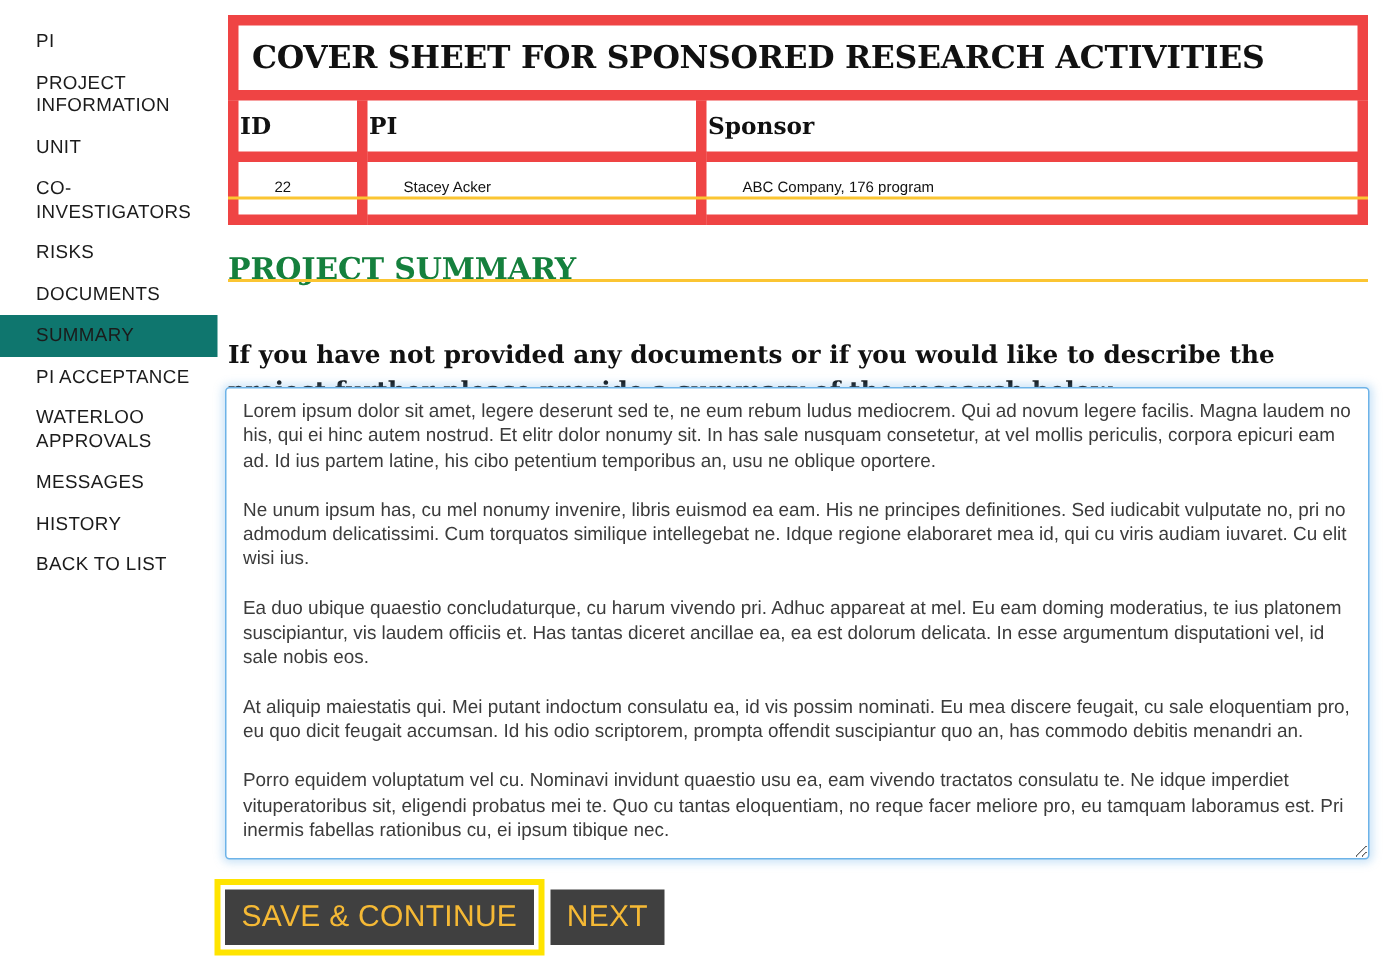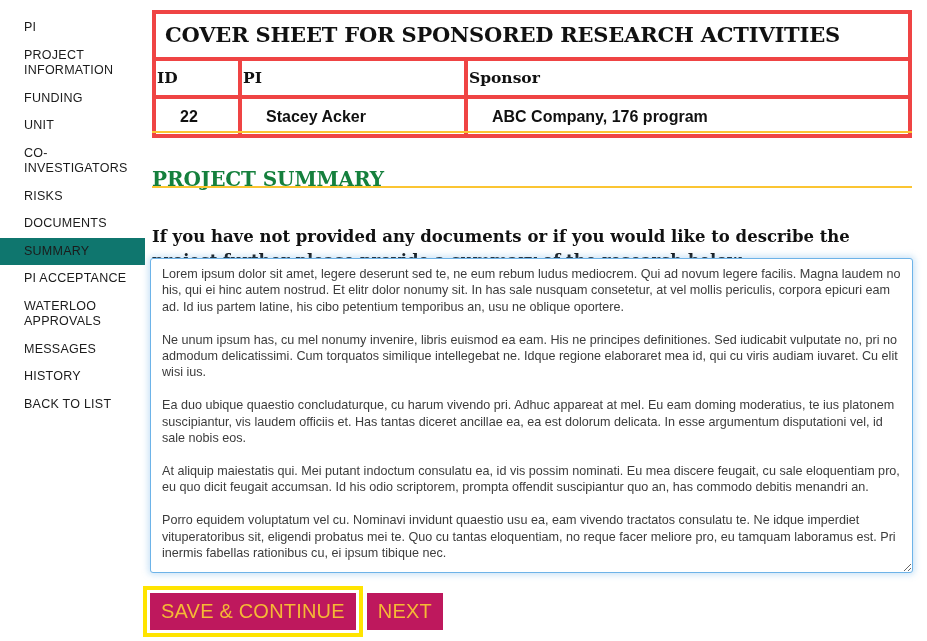--- a/index.html
+++ b/index.html
@@ -49,21 +49,21 @@
 
   
   .cover-table {
     position: absolute;
     left: 0; top: 10px;
     width: 760px;
     border-collapse: collapse;
     table-layout: fixed;
   }
   .cover-table td, .cover-table th {
-    border: 4px solid #ef4444;
+    border: 7px solid #ef4444;
     padding: 6px 9px;
     text-align: left;
     vertical-align: middle;
     color: #111;
   }
   .cover-title-cell {
     font-family: "DejaVu Serif", "Liberation Serif", serif;
     font-weight: bold;
     font-size: 21px;
     line-height: 26px;
@@ -72,22 +72,22 @@
   }
   .cover-head-cell {
     font-family: "DejaVu Serif", "Liberation Serif", serif;
     font-weight: bold;
     font-size: 15.5px;
     line-height: 20px;
     padding: 7px 1px !important;
   }
   .cover-body-cell {
     font-family: "Liberation Sans", sans-serif;
-    font-weight: bold;
-    font-size: 16px;
+    font-weight: normal;
+    font-size: 10px;
     line-height: 19px;
     padding: 8px 24px !important;
   }
   .col-id { width: 86px; }
   .col-pi { width: 226px; }
   .col-sponsor { width: auto; }
 
   
   .rule-yellow {
     position: absolute;
@@ -146,21 +146,21 @@
   }
 
   
   #button-row {
     position: absolute;
     left: -9px; top: 586px;
     display: flex;
     align-items: center;
   }
   .btn {
-    background: #be185d;
+    background: #404040;
     color: #f5b935;
     border: none;
     font-family: "Liberation Sans", sans-serif;
     font-size: 20px;
     line-height: 20px;
     letter-spacing: 0.2px;
     padding: 8px 11px 9px 11px;
     cursor: pointer;
     white-space: nowrap;
   }
@@ -174,21 +174,20 @@
   #next-button { margin-left: 4px; }
 </style>
 </head>
 <body>
 
 <div id="page">
 
   <nav id="sidebar">
     <div class="nav-item">PI</div>
     <div class="nav-item">PROJECT INFORMATION</div>
-    <div class="nav-item">FUNDING</div>
     <div class="nav-item">UNIT</div>
     <div class="nav-item">CO-INVESTIGATORS</div>
     <div class="nav-item">RISKS</div>
     <div class="nav-item">DOCUMENTS</div>
     <div class="nav-item active">SUMMARY</div>
     <div class="nav-item">PI ACCEPTANCE</div>
     <div class="nav-item">WATERLOO APPROVALS</div>
     <div class="nav-item">MESSAGES</div>
     <div class="nav-item">HISTORY</div>
     <div class="nav-item">BACK TO LIST</div>

